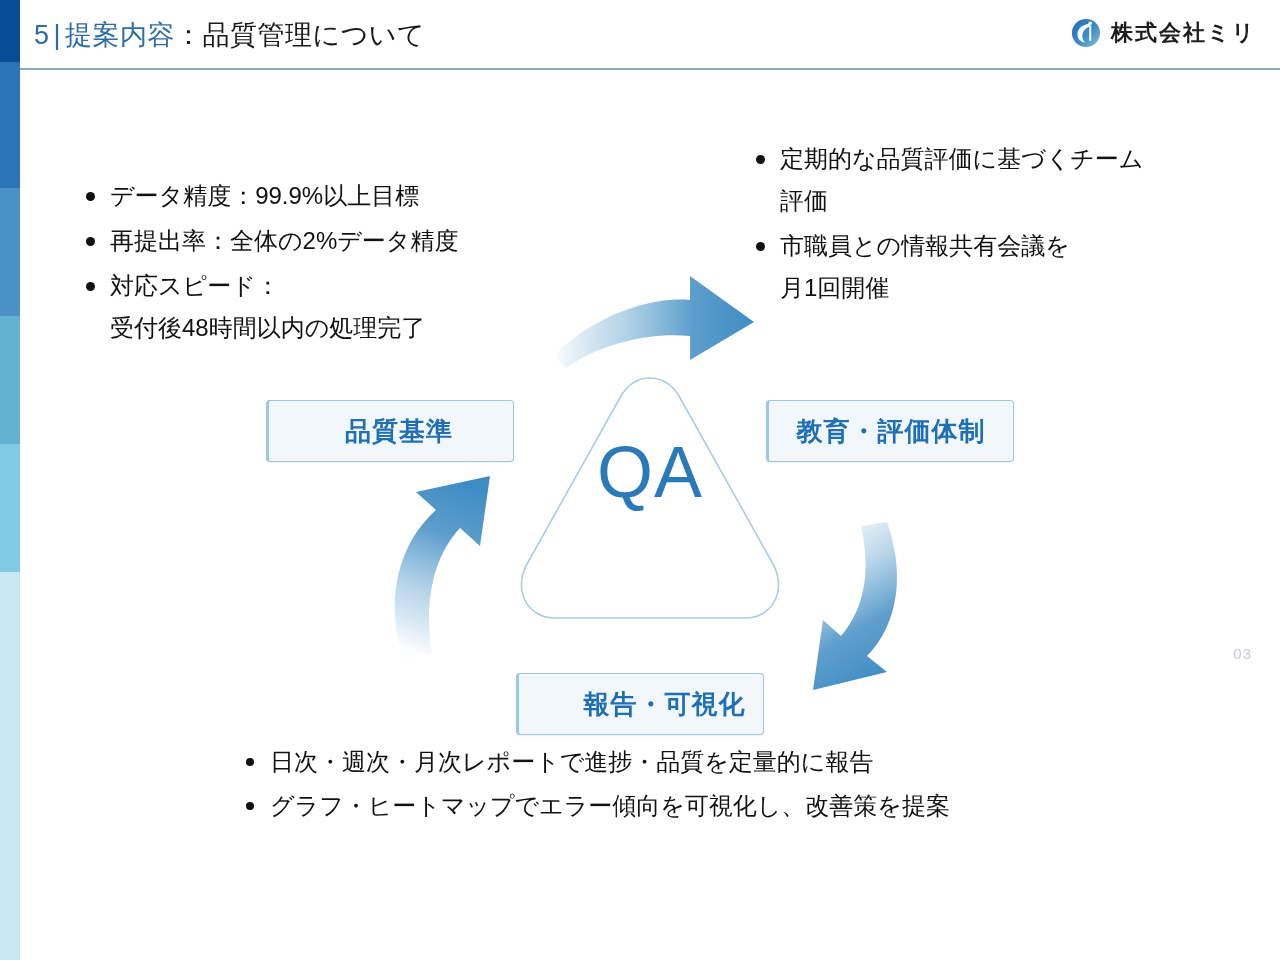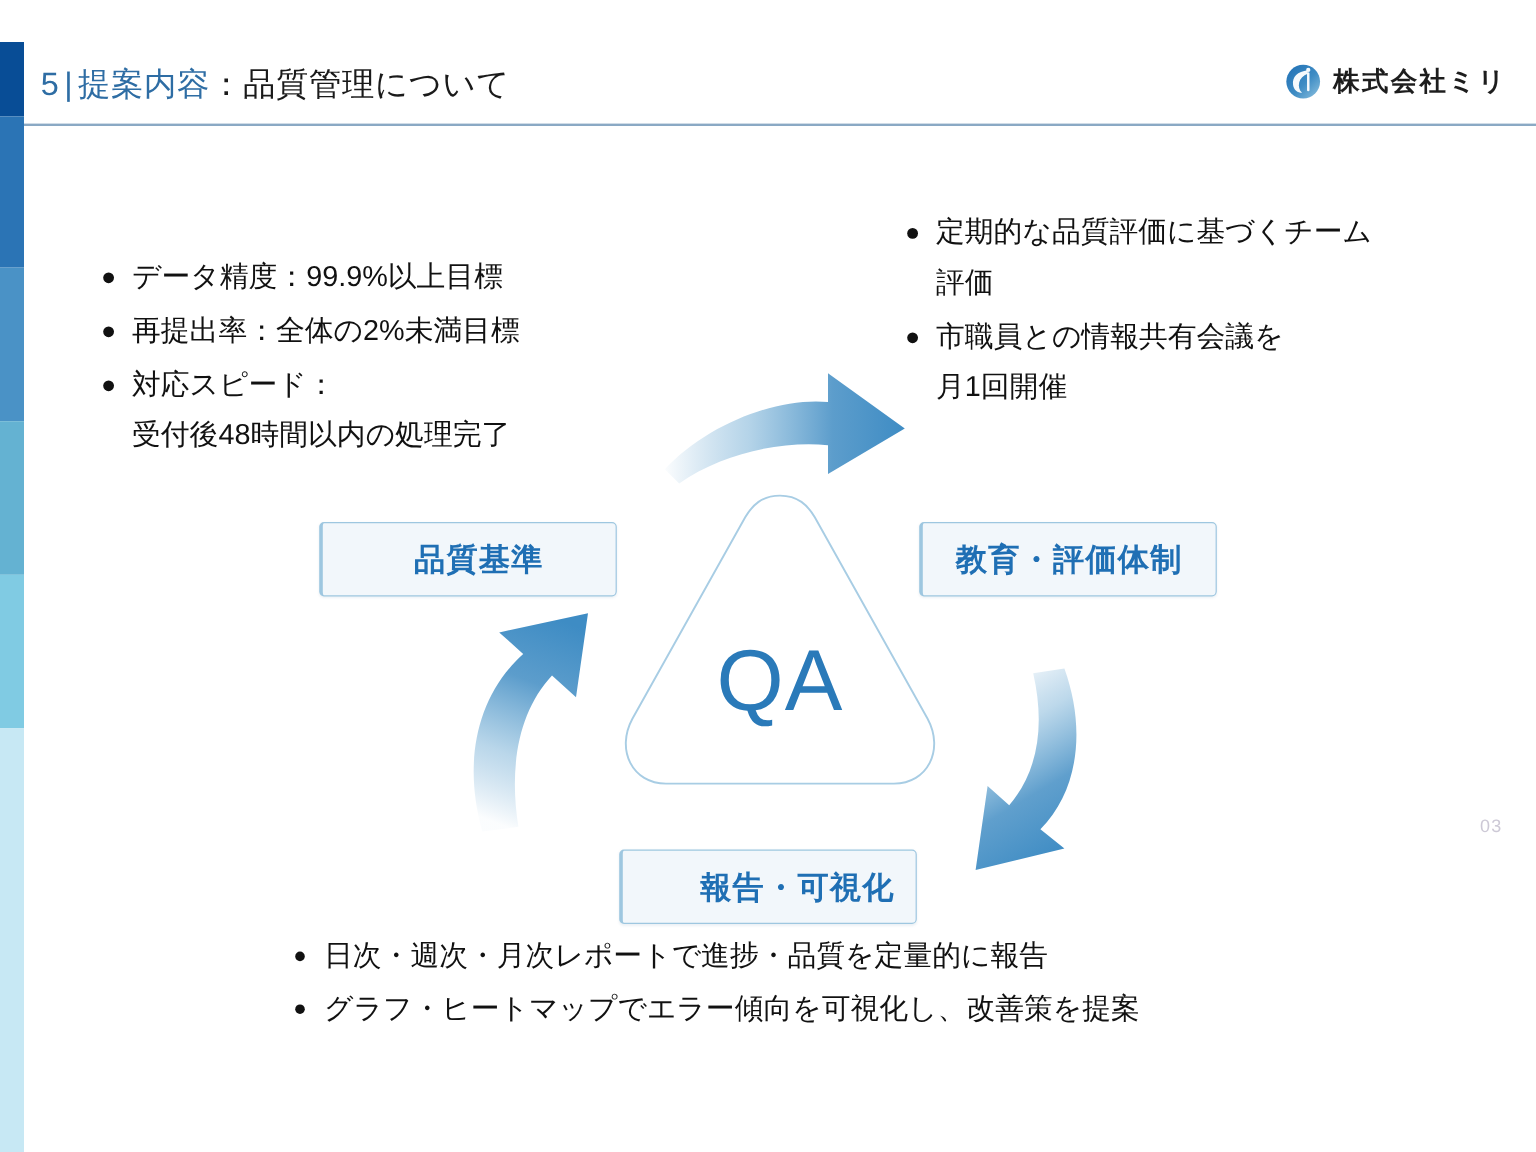--- a/index.html
+++ b/index.html
@@ -10,21 +10,20 @@
     background: #ffffff;
     font-family: "Liberation Sans", "DejaVu Sans", sans-serif;
     overflow: hidden;
   }
 
   #slide {
     position: relative;
     width: 1280px;
     height: 692px;
     background: #ffffff;
-    margin-top: 35px;
   }
 
   
   .edge-stripe {
     position: absolute;
     left: 0;
     top: 0;
     width: 20px;
     height: 960px;
     display: flex;
@@ -184,21 +183,21 @@
     height: 262px;
   }
 
   .qa-label {
     position: absolute;
     left: 255px;
     top: 8px;
     width: 290px;
     height: 262px;
     display: flex;
-    align-items: center;
+    align-items: flex-start;
     justify-content: center;
     padding-top: 68px;
   }
   .qa-label span {
     font-size: 72px;
     color: #2a7ab9;
     letter-spacing: 1px;
     line-height: 1;
   }
 
@@ -253,21 +252,21 @@
         </svg>
       </span>
       <span class="brand-name">株式会社ミリ</span>
     </div>
 
     <div class="header-rule"></div>
   </div>
 
   <ul class="bullets" id="bullets-left">
     <li>データ精度：99.9%以上目標</li>
-    <li>再提出率：全体の2%未満目標</li>
+    <li>再提出率：全体の2%データ精度</li>
     <li>対応スピード：
 受付後48時間以内の処理完了</li>
   </ul>
 
   <ul class="bullets" id="bullets-right">
     <li>定期的な品質評価に基づくチーム
 評価</li>
     <li>市職員との情報共有会議を
 月1回開催</li>
   </ul>

